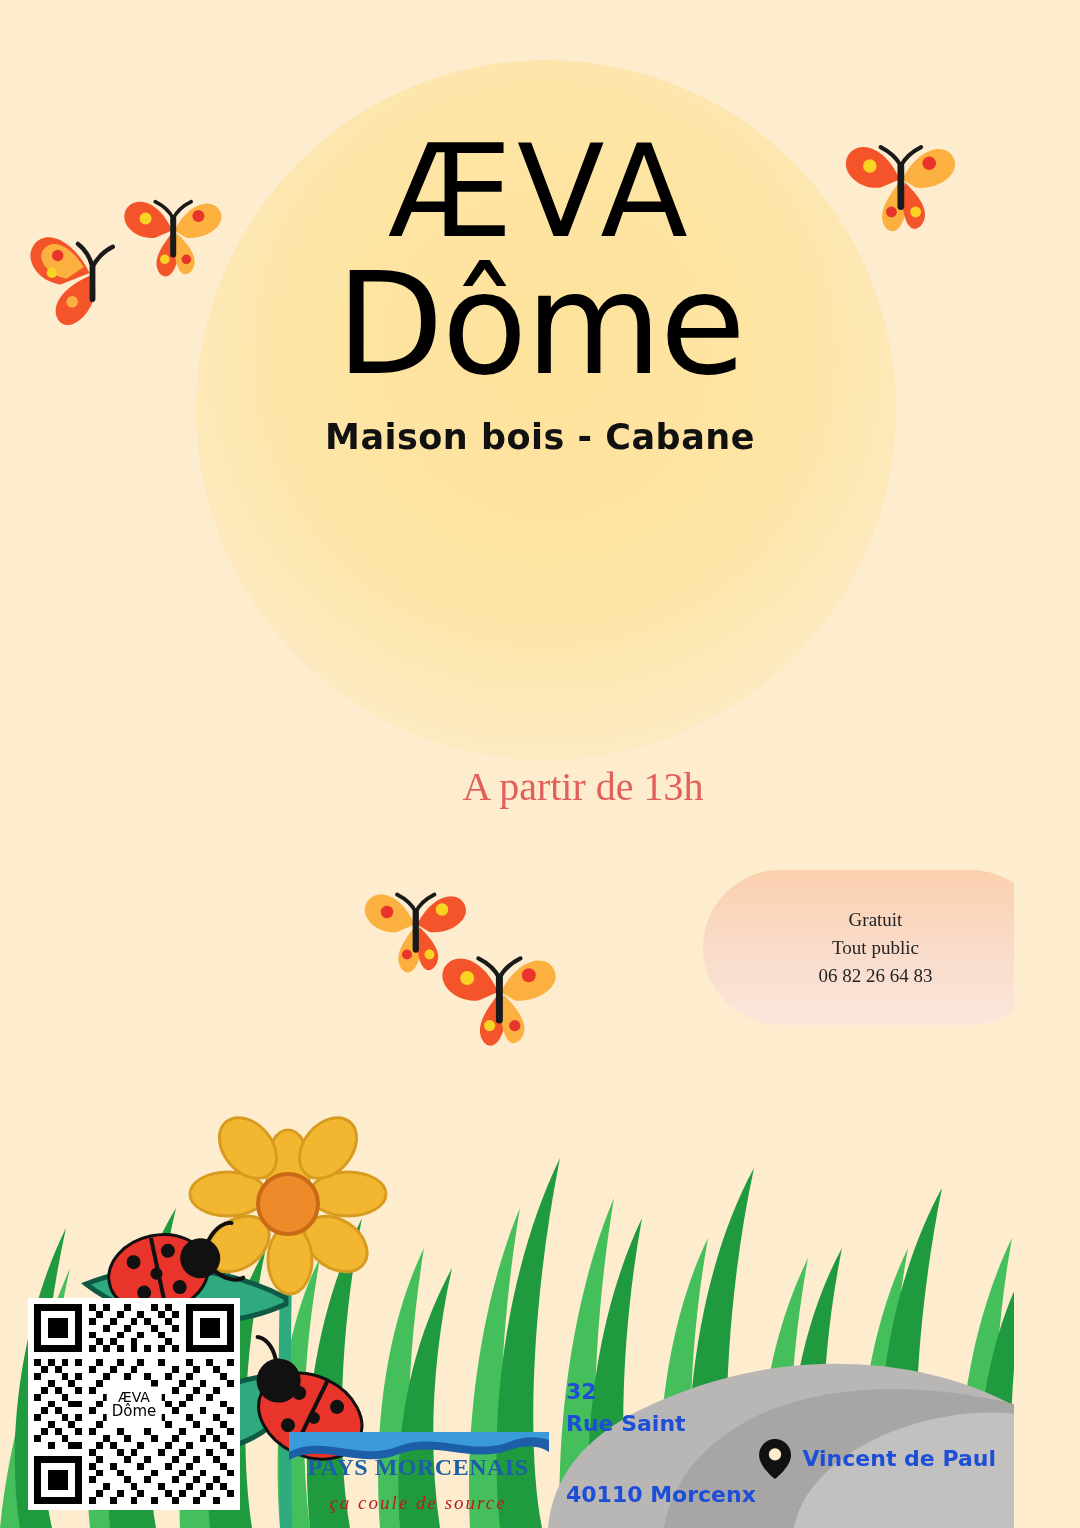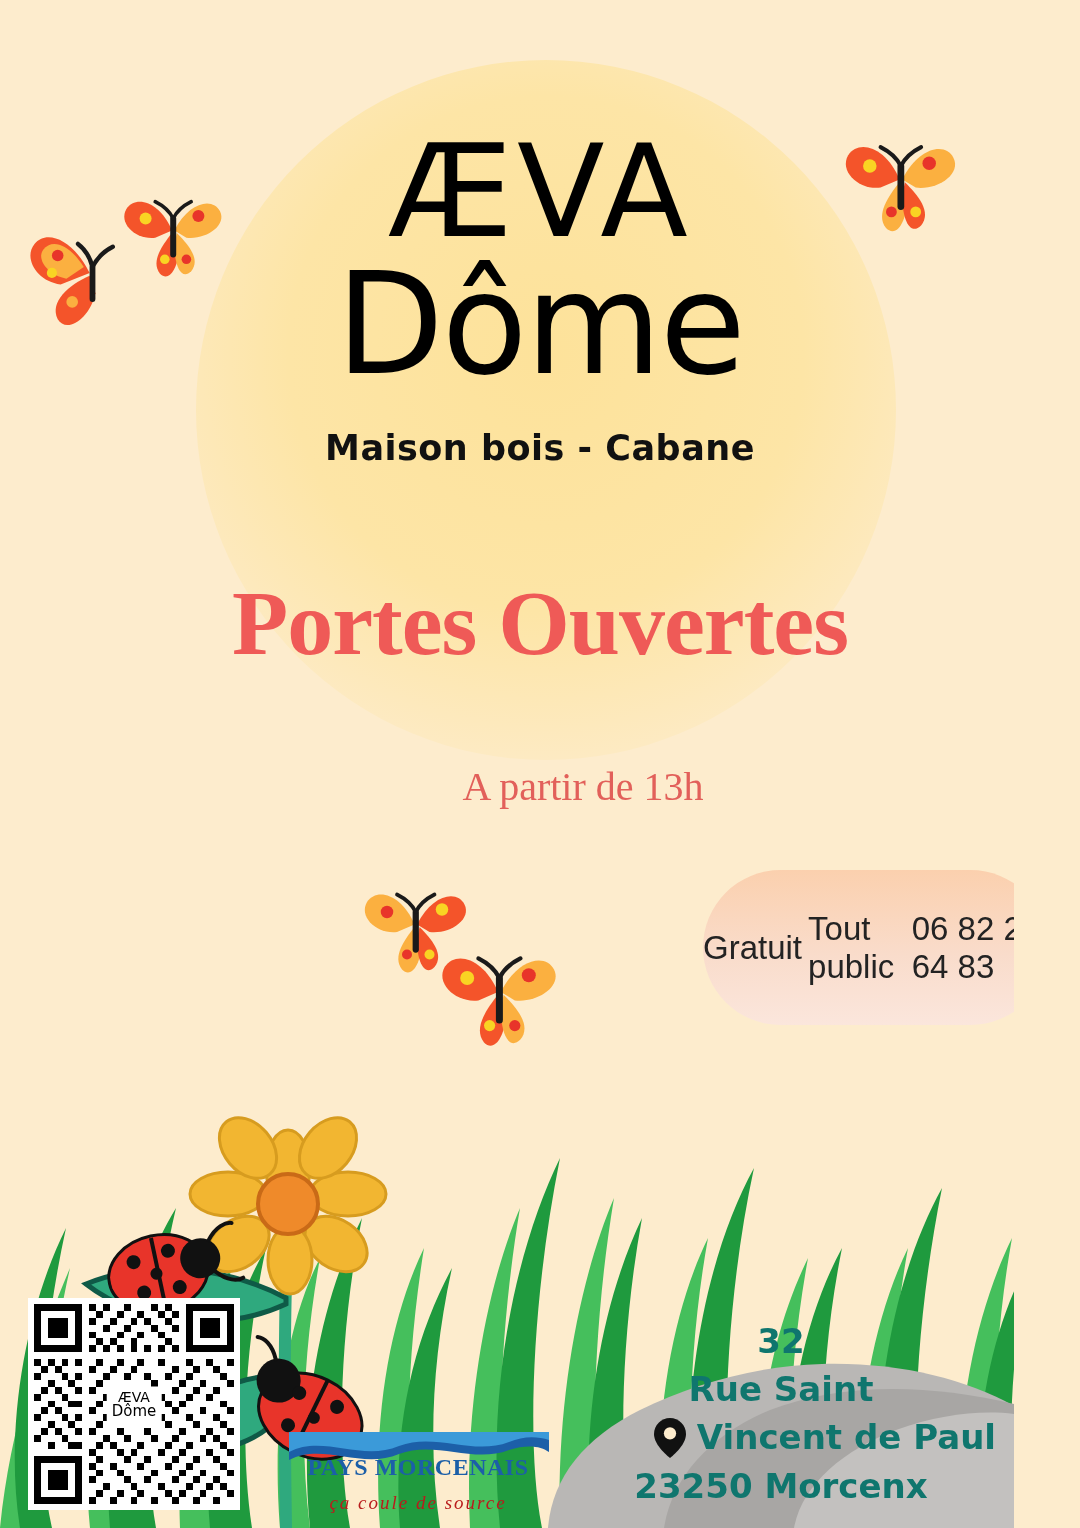--- a/index.html
+++ b/index.html
@@ -55,21 +55,21 @@
     height: 150px;
   }
   .logo-dome-text {
     font-family: "DejaVu Sans", sans-serif;
     font-size: 140px;
     line-height: 150px;
     color: #000;
     letter-spacing: -2px;
   }
   .logo-sub {
-    margin-top: 28px;
+    margin-top: 17px;
     font-family: "DejaVu Sans", sans-serif;
     font-size: 35px;
     font-weight: bold;
     color: #111;
     letter-spacing: 0.5px;
   }
 
   
   .headline {
     position: absolute;
@@ -108,26 +108,26 @@
   
   .info-pill {
     position: absolute;
     left: 703px;
     top: 870px;
     width: 345px;
     height: 155px;
     border-radius: 78px;
     background: linear-gradient(180deg, #fbd0ae 0%, #f9dccb 55%, #fbe6dc 100%);
     display: flex;
-    flex-direction: row;
+    flex-direction: column;
     align-items: center;
     justify-content: center;
     gap: 6px;
-    font-family: Liberation Sans, sans-serif;
-    font-size: 33px;
+    font-family: Liberation Serif, serif;
+    font-size: 19px;
     color: #232323;
   }
 
   
   .grass-layer {
     position: absolute;
     left: 0;
     bottom: 0;
     width: 1080px;
     height: 620px;
@@ -200,25 +200,25 @@
     right: 0;
     bottom: 0;
     width: 470px;
     height: 250px;
   }
   .address {
     position: absolute;
     right: 18px;
     bottom: 18px;
     width: 430px;
-    text-align: center;
+    text-align: left;
     font-family: "DejaVu Sans", sans-serif;
     font-weight: bold;
-    font-size: 34px;
-    color: #0f766e;
+    font-size: 22px;
+    color: #1d4ed8;
     line-height: 1.42;
   }
   .addr-row { display: block; }
   .addr-pin-row {
     display: flex;
     align-items: center;
     justify-content: flex-end;
     gap: 10px;
   }
   .pin-icon { width: 34px; height: 40px; flex: 0 0 auto; }
@@ -280,21 +280,20 @@
   </svg>
 
   <div class="logo-wrap">
     <div class="logo-aeva">ÆVA</div>
     <div class="logo-dome">
       <div class="logo-dome-text">Dôme</div>
     </div>
     <div class="logo-sub">Maison bois - Cabane</div>
   </div>
 
-  <div class="headline">Portes Ouvertes</div>
   <div class="time-line">A partir de 13h</div>
 
   <svg class="bf" style="left:352px; top:862px;" width="125" height="125" viewBox="0 0 100 100">
     <g>
       <path d="M50 50 C40 26 20 20 12 32 C5 44 20 58 36 56 Z" fill="#fbb040"></path>
       <path d="M52 50 C64 26 84 22 90 34 C96 46 78 58 62 56 Z" fill="#f4542a"></path>
       <path d="M50 52 C42 62 32 76 40 86 C48 94 56 80 56 62 Z" fill="#fbb040"></path>
       <path d="M54 52 C64 62 74 74 66 84 C58 92 52 80 52 62 Z" fill="#f4542a"></path>
       <circle cx="28" cy="40" r="5" fill="#e8342a"></circle>
       <circle cx="72" cy="38" r="5" fill="#f9d423"></circle>
@@ -645,16 +644,16 @@
   <div class="address">
     <span class="addr-row">32</span>
     <span class="addr-row">Rue Saint</span>
     <span class="addr-pin-row">
       <svg class="pin-icon" viewBox="0 0 24 30">
         <path d="M12 0 C5.4 0 0 5.4 0 12 C0 21 12 30 12 30 C12 30 24 21 24 12 C24 5.4 18.6 0 12 0 Z" fill="#111"></path>
         <circle cx="12" cy="11.5" r="4.6" fill="#fdeccd"></circle>
       </svg>
       <span>Vincent de Paul</span>
     </span>
-    <span class="addr-row">23250 Morcenx</span>
+    <span class="addr-row">40110 Morcenx</span>
   </div>
 
 </div>
 
 </body></html>

